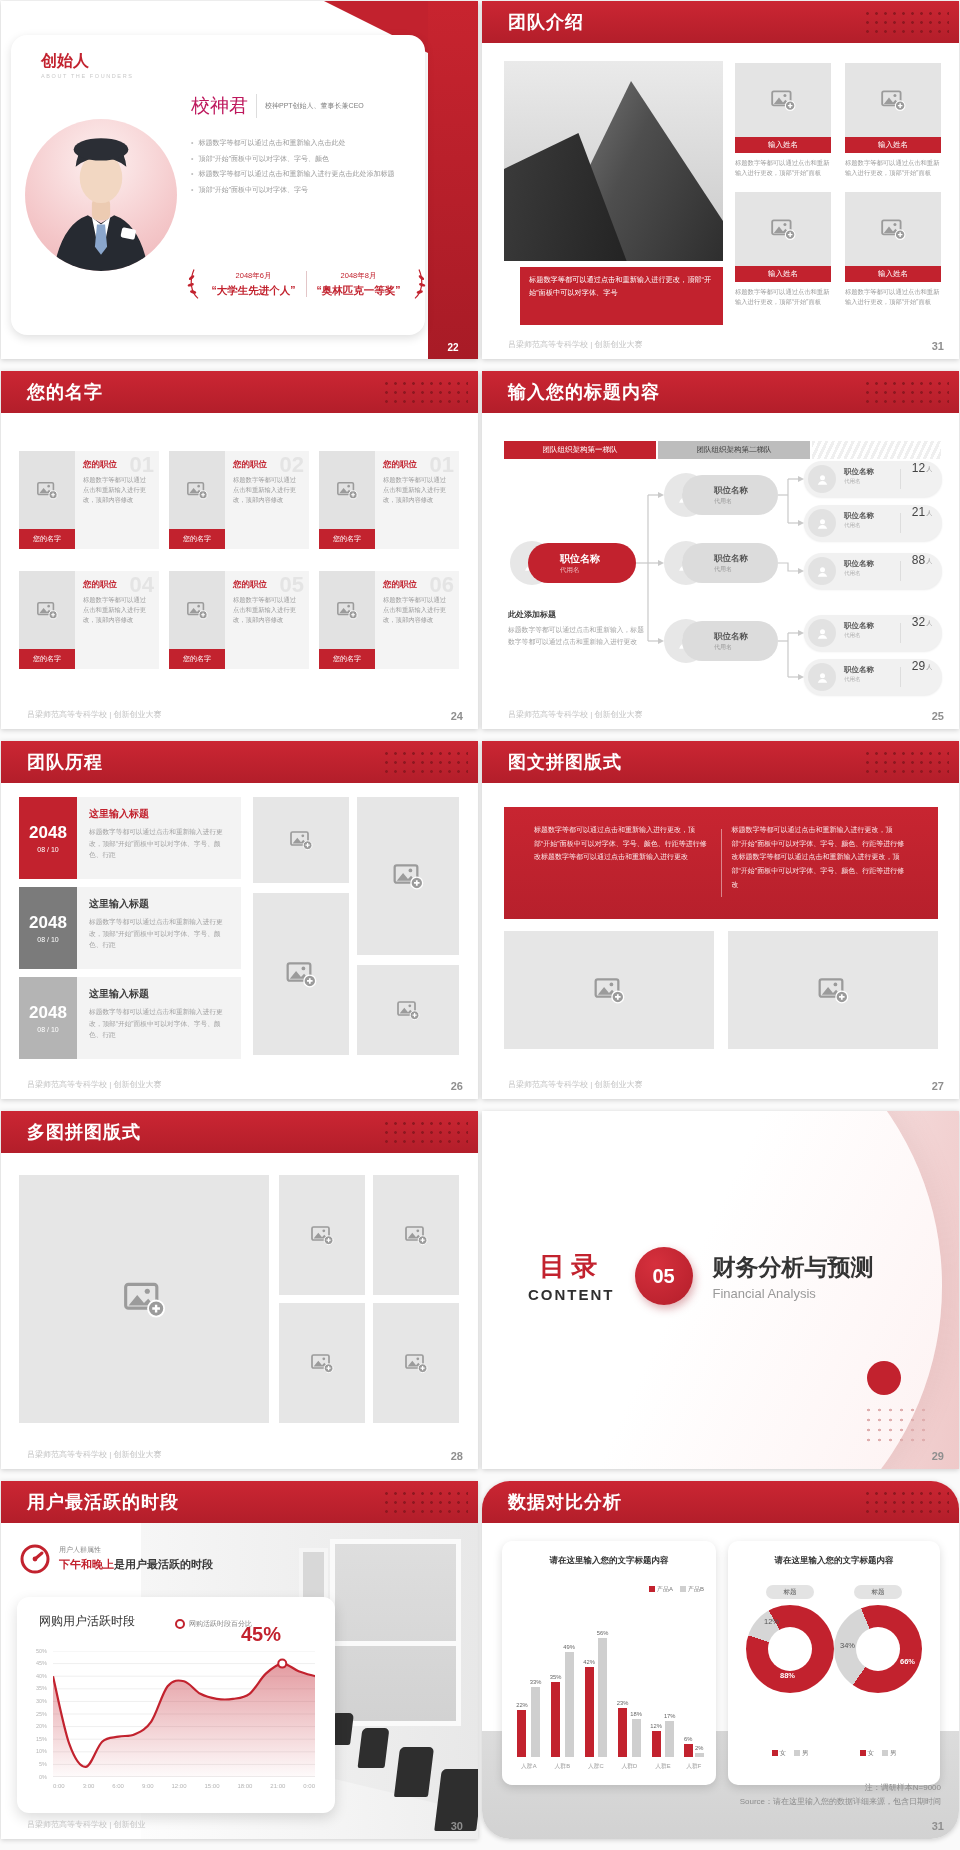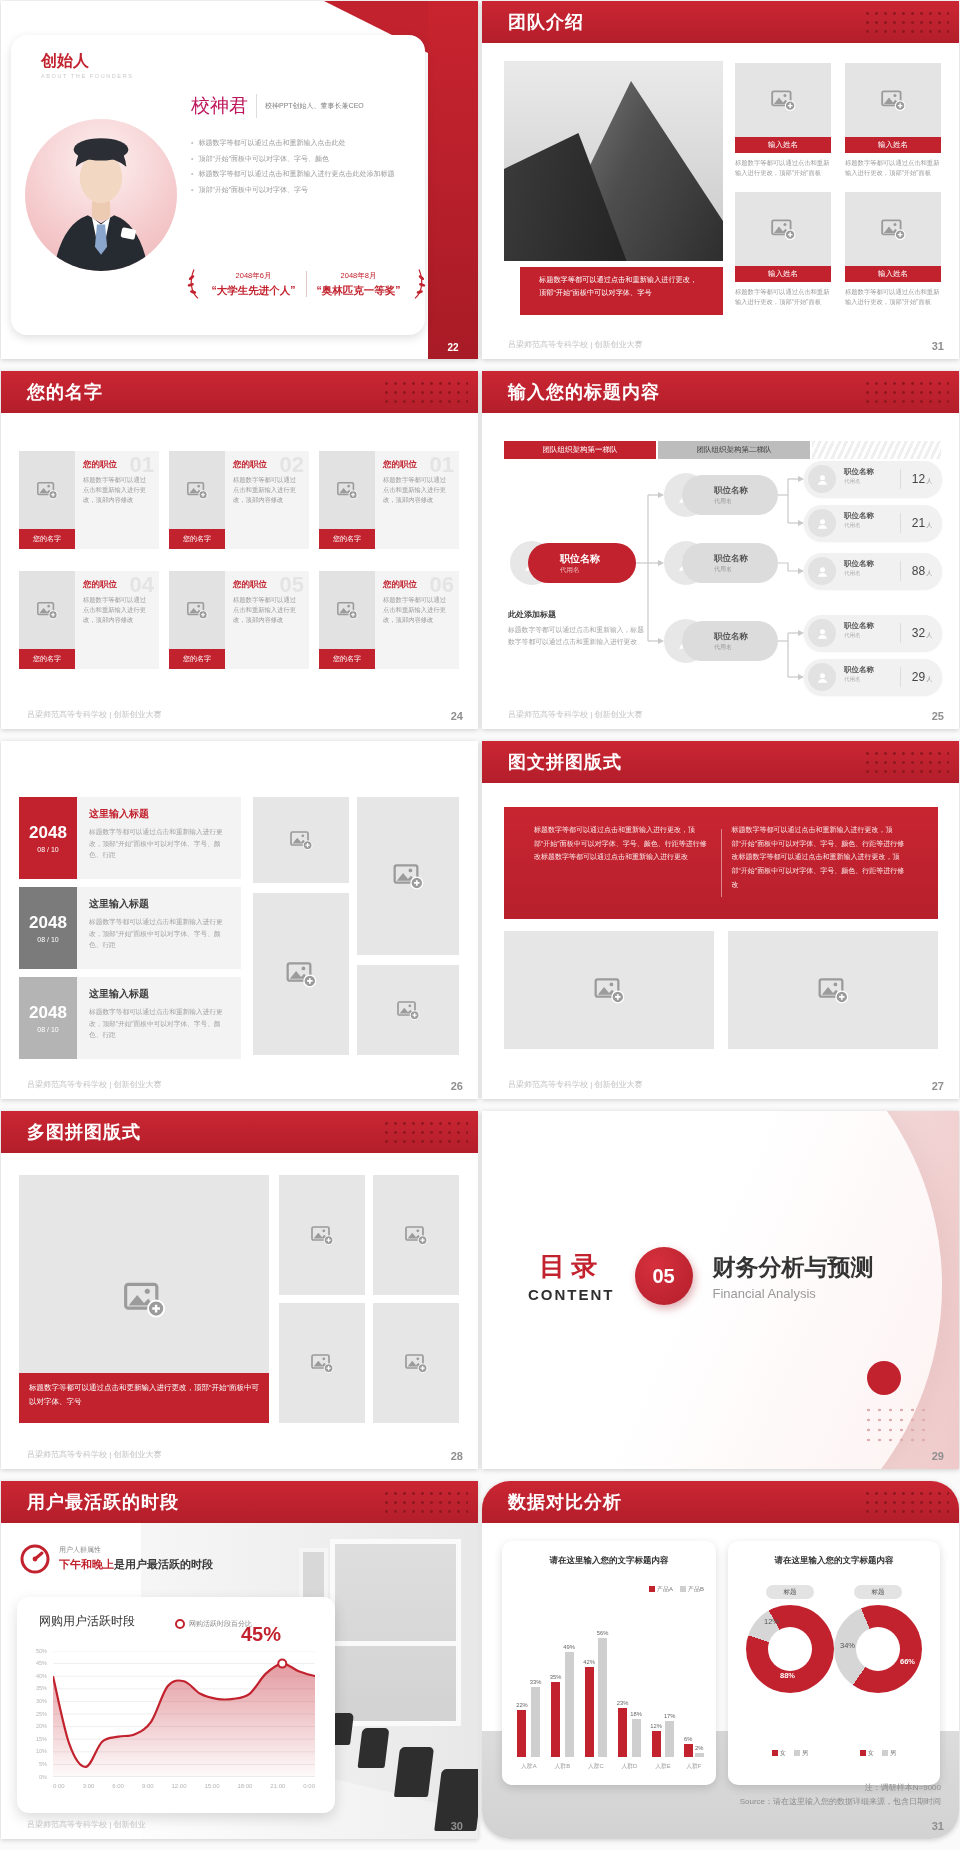--- a/index.html
+++ b/index.html
@@ -45,21 +45,21 @@
   .award .d{font-size:7.5px;color:#c2222e;margin-bottom:3px;}
   .award .t{font-size:10.5px;font-weight:bold;color:#c2222e;}
   .s22-awdiv{width:1px;height:26px;background:#e3c6c8;}
   .laurel{width:16px;height:34px;flex:0 0 auto;}
   .laurel.r{transform:scaleX(-1);}
 
   
   .s23-photo{position:absolute;left:22px;top:60px;width:219px;height:200px;background:linear-gradient(180deg,#eaeaea,#c9c9c9);overflow:hidden;}
   .s23-b1{position:absolute;inset:0;clip-path:polygon(58% 10%,100% 80%,100% 100%,18% 100%);background:linear-gradient(115deg,#9d9d9d 0%,#4e4e4e 55%,#2e2e2e 100%);}
   .s23-b2{position:absolute;inset:0;clip-path:polygon(0 54%,34% 36%,56% 100%,0 100%);background:linear-gradient(100deg,#3d3d3d,#141414);}
-  .s23-cap{position:absolute;left:38px;top:266px;width:203px;height:48px;background:#c2222e;color:#fff;font-size:7.2px;line-height:1.8;padding:7px 19px;box-sizing:border-box;}
+  .s23-cap{position:absolute;left:38px;top:266px;width:203px;height:58px;background:#c2222e;color:#fff;font-size:7.2px;line-height:1.8;padding:7px 9px;box-sizing:border-box;}
   .s23-cards{position:absolute;left:253px;top:62px;width:206px;display:grid;grid-template-columns:96px 96px;column-gap:14px;row-gap:14px;}
   .s23-card .cph{position:relative;height:74px;background:#e4e4e4;display:flex;align-items:center;justify-content:center;}
   .s23-card .cph svg{width:26px;height:26px;}
   .s23-card .nbar{height:16px;background:#c2222e;color:#fff;font-size:7.5px;text-align:center;line-height:16px;}
   .s23-card .cdesc{margin-top:5px;font-size:6.3px;color:#9b9b9b;line-height:1.6;}
 
   
   .s24-card{position:absolute;width:140px;height:98px;display:flex;}
   .s24-imgcol{width:56px;display:flex;flex-direction:column;}
   .s24-ph{flex:1;background:#e2e2e2;display:flex;align-items:center;justify-content:center;}
@@ -85,21 +85,21 @@
   .pill.mid .pbody{background:#dcdcdc;}
   .pill.mid .pr{color:#555;font-size:8.5px;font-weight:bold;}
   .pill.mid .pn{color:#999;font-size:6px;}
   .leaf{position:absolute;left:322px;width:138px;height:36px;background:#f1f1f1;border-radius:18px;box-shadow:0 1px 2px rgba(0,0,0,.08);}
   .lav{position:absolute;left:4px;top:4px;width:28px;height:28px;border-radius:50%;background:#e2e2e2;display:flex;align-items:center;justify-content:center;}
   .lav svg{width:15px;height:15px;}
   .ltxt{position:absolute;left:40px;top:6px;}
   .ltxt .pr{color:#555;font-size:7.5px;font-weight:bold;}
   .ltxt .pn{color:#b0b0b0;font-size:5.5px;margin-top:1px;}
   .ldiv{position:absolute;left:96px;top:8px;bottom:8px;width:1px;background:#ddd;}
-  .lcount{position:absolute;left:102px;right:4px;top:0;bottom:0;display:flex;align-items:center;justify-content:center;}
+  .lcount{position:absolute;left:102px;right:4px;top:0;bottom:0;display:flex;align-items:flex-start;justify-content:center;}
   .lcount .cv{font-size:12px;color:#444;}
   .lcount .cu{font-size:6px;color:#888;margin-left:1px;margin-top:4px;}
   .s25-note{position:absolute;left:26px;top:238px;width:142px;}
   .s25-noteT{font-size:8px;font-weight:bold;color:#3f3f3f;margin-bottom:4px;}
   .s25-noteB{font-size:6.8px;color:#a5a5a5;line-height:1.75;}
   .orgsvg{position:absolute;inset:0;pointer-events:none;}
 
   
   .s26-row{position:absolute;left:18px;width:222px;height:82px;display:flex;}
   .s26-date{width:58px;display:flex;flex-direction:column;align-items:center;justify-content:center;color:#fff;}
@@ -609,20 +609,24 @@
 
   <div class="s25-note">
     <div class="s25-noteT">此处添加标题</div>
     <div class="s25-noteB">标题数字等都可以通过点击和重新输入，标题数字等都可以通过点击和重新输入进行更改</div>
   </div>
   <div class="foot">吕梁师范高等专科学校 | 创新创业大赛</div>
   <div class="page">25</div>
 </div>
 
 <div class="slide" id="s26">
+  <div class="hdr">
+    <div class="hdr-title">团队历程</div>
+    <div class="hdots"></div>
+  </div>
   <div class="s26-row" style="top:56px;">
     <div class="s26-date c-red">
       <div class="y">2048</div>
       <div class="d">08 / 10</div>
     </div>
     <div class="s26-panel">
       <div class="s26-h red">这里输入标题</div>
       <div class="s26-b">标题数字等都可以通过点击和重新输入进行更改，顶部“开始”面板中可以对字体、字号、颜色、行距</div>
     </div>
   </div>
@@ -725,21 +729,20 @@
   </div>
   <div class="ph lg" style="left:18px;top:64px;width:250px;height:248px;">
       <svg viewBox="0 0 24 24">
         <rect x="2" y="4" width="17" height="13" rx="1.5" fill="none" stroke="#9b9b9b" stroke-width="1.7"></rect>
         <circle cx="13.8" cy="7.8" r="1.4" fill="#9b9b9b"></circle>
         <polygon points="3.6,15.6 8.3,9.8 12,14.2 14.3,11.8 17.4,15.6" fill="#9b9b9b"></polygon>
         <circle cx="18.6" cy="17.2" r="4.4" fill="#9b9b9b" stroke="#ffffff" stroke-width="1"></circle>
         <path d="M18.6 15.1v4.2M16.5 17.2h4.2" stroke="#ffffff" stroke-width="1.3"></path>
       </svg>
     </div>
-  <div class="s28-cap">标题数字等都可以通过点击和更新输入进行更改，顶部“开始”面板中可以对字体、字号</div>
   <div class="ph sm" style="left:278px;top:64px;width:86px;height:120px;">
       <svg viewBox="0 0 24 24">
         <rect x="2" y="4" width="17" height="13" rx="1.5" fill="none" stroke="#9b9b9b" stroke-width="1.7"></rect>
         <circle cx="13.8" cy="7.8" r="1.4" fill="#9b9b9b"></circle>
         <polygon points="3.6,15.6 8.3,9.8 12,14.2 14.3,11.8 17.4,15.6" fill="#9b9b9b"></polygon>
         <circle cx="18.6" cy="17.2" r="4.4" fill="#9b9b9b" stroke="#ffffff" stroke-width="1"></circle>
         <path d="M18.6 15.1v4.2M16.5 17.2h4.2" stroke="#ffffff" stroke-width="1.3"></path>
       </svg>
     </div>
   <div class="ph sm" style="left:372px;top:64px;width:86px;height:120px;">

